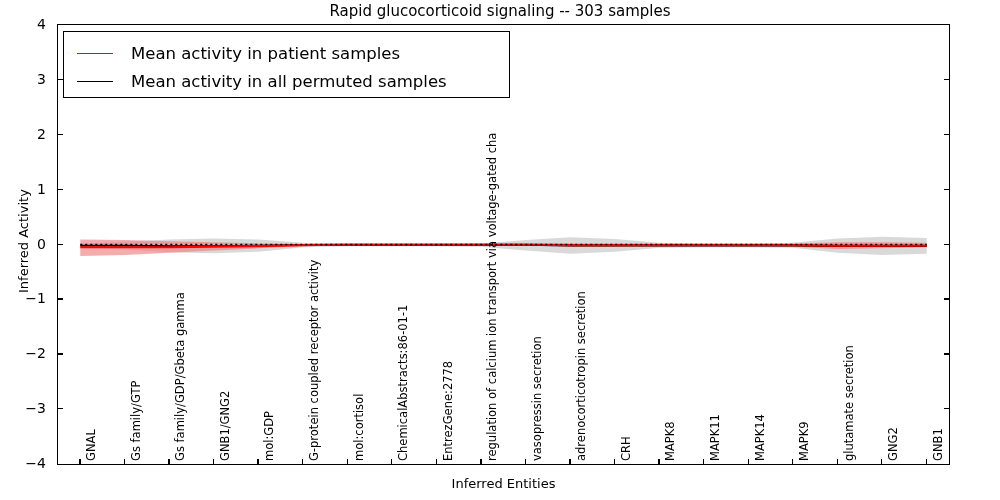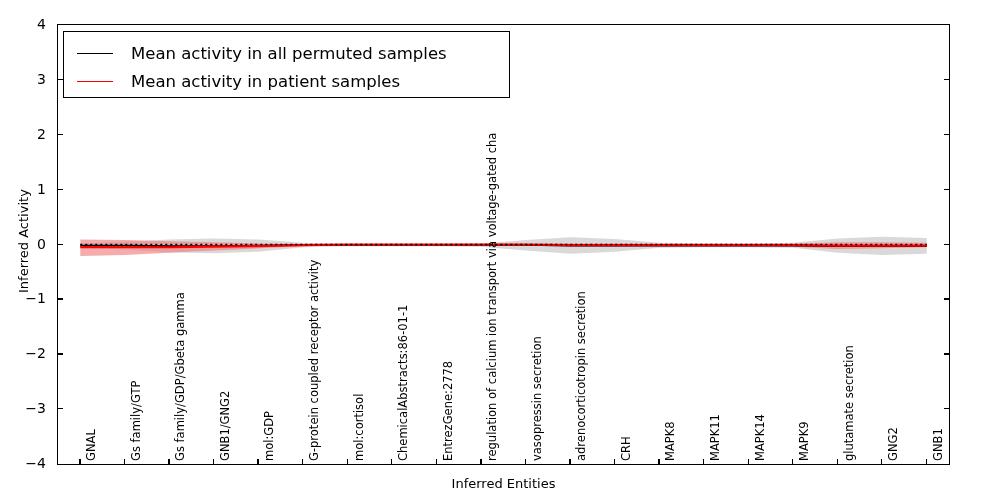--- a/index.html
+++ b/index.html
@@ -50,20 +50,21 @@
   .legend-row{display:flex;align-items:center;height:28px;padding-left:13px;}
   .legend-swatch{width:36px;height:0;border-top:1.6px solid #000;margin-right:18px;}
   .legend-swatch.red{border-top-color:#ff0000;}
   .legend-text{font-size:16.5px;color:#000;white-space:nowrap;}
 </style>
 </head>
 <body>
 
 <div id="figure">
 
+  <div id="chart-title">Rapid glucocorticoid signaling -- 303 samples</div>
 
   <div id="y-axis-title">Inferred Activity</div>
 
   <div id="x-axis-title">Inferred Entities</div>
 
   <div id="plot-area">
     <div id="plot-clip">
       <svg id="data-svg" width="891" height="439" viewBox="0 0 891 439" preserveAspectRatio="none">
           <path d="M22.28,218.40 L66.83,216.76 L111.38,214.56 L155.92,213.46 L200.47,214.56 L245.03,217.85 L289.57,218.95 L334.13,218.95 L378.68,218.95 L423.22,218.40 L467.78,215.11 L512.32,212.37 L556.88,214.01 L601.43,217.85 L645.98,218.40 L690.52,218.40 L735.07,217.85 L779.63,213.46 L824.18,211.82 L868.73,212.91 L868.73,228.83 L824.18,229.93 L779.63,227.73 L735.07,222.79 L690.52,222.24 L645.98,222.24 L601.43,222.79 L556.88,226.63 L512.32,228.83 L467.78,225.54 L423.22,221.69 L378.68,221.15 L334.13,221.15 L289.57,221.15 L245.03,222.24 L200.47,226.63 L155.92,228.28 L111.38,227.18 L66.83,224.44 L22.28,222.79 Z" fill="#cccccc" fill-opacity="0.75" stroke="none"></path>
           <path d="M22.28,214.56 L66.83,215.11 L111.38,216.21 L155.92,217.31 L200.47,218.40 L245.03,218.95 L289.57,218.95 L334.13,218.95 L378.68,218.95 L423.22,218.95 L467.78,218.95 L512.32,218.40 L556.88,218.40 L601.43,218.40 L645.98,218.40 L690.52,218.40 L735.07,218.40 L779.63,217.31 L824.18,217.31 L868.73,217.85 L868.73,222.24 L824.18,223.34 L779.63,223.89 L735.07,221.69 L690.52,221.15 L645.98,221.15 L601.43,221.15 L556.88,221.69 L512.32,221.69 L467.78,220.60 L423.22,220.05 L378.68,220.05 L334.13,220.05 L289.57,220.05 L245.03,221.15 L200.47,223.34 L155.92,225.54 L111.38,227.73 L66.83,229.93 L22.28,231.02 Z" fill="#f08080" fill-opacity="0.65" stroke="none"></path>
@@ -137,22 +138,22 @@
       <div class="x-tick-mark" style="left: 836.625px; top: 459px;"></div>
       <div class="x-tick-label" style="left: 841.625px; top: 461px;">glutamate secretion</div>
       <div class="x-tick-mark" style="left: 881.175px; top: 459px;"></div>
       <div class="x-tick-label" style="left: 886.175px; top: 461px;">GNG2</div>
       <div class="x-tick-mark" style="left: 925.725px; top: 459px;"></div>
       <div class="x-tick-label" style="left: 930.725px; top: 461px;">GNB1</div>
     </div>
 
   <div id="legend">
     <div class="legend-row">
+      <span class="legend-swatch red"></span>
+      <span class="legend-text">Mean activity in patient samples</span>
+    </div>
+    <div class="legend-row">
       <span class="legend-swatch"></span>
       <span class="legend-text">Mean activity in all permuted samples</span>
-    </div>
-    <div class="legend-row">
-      <span class="legend-swatch red"></span>
-      <span class="legend-text">Mean activity in patient samples</span>
     </div>
   </div>
 
 </div>
 
 </body></html>

